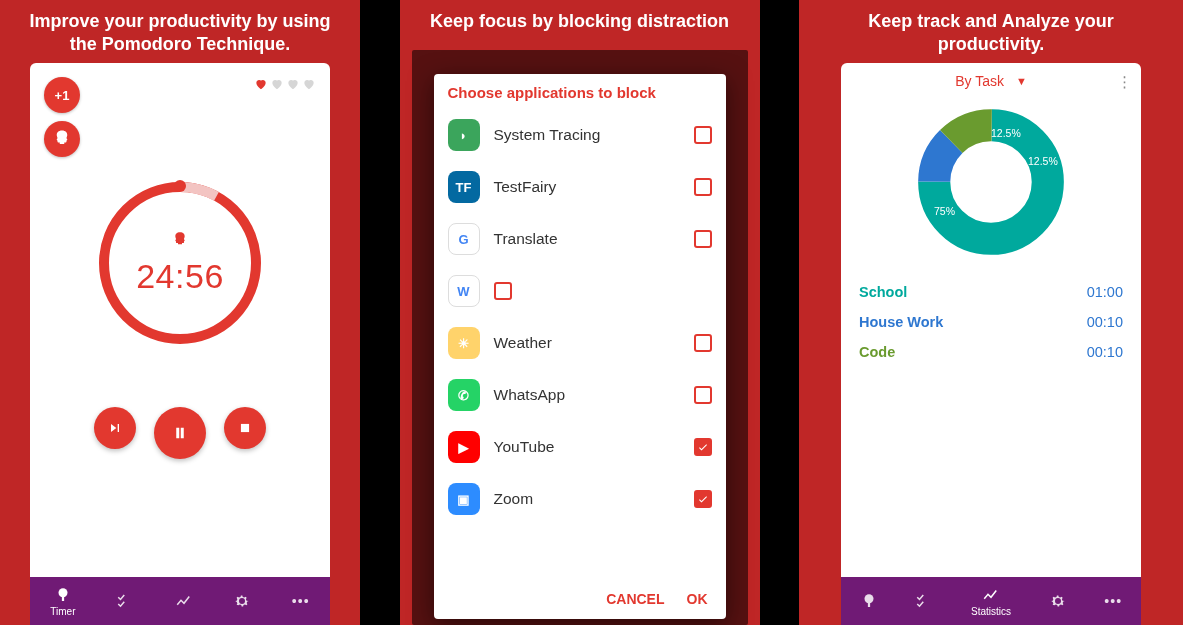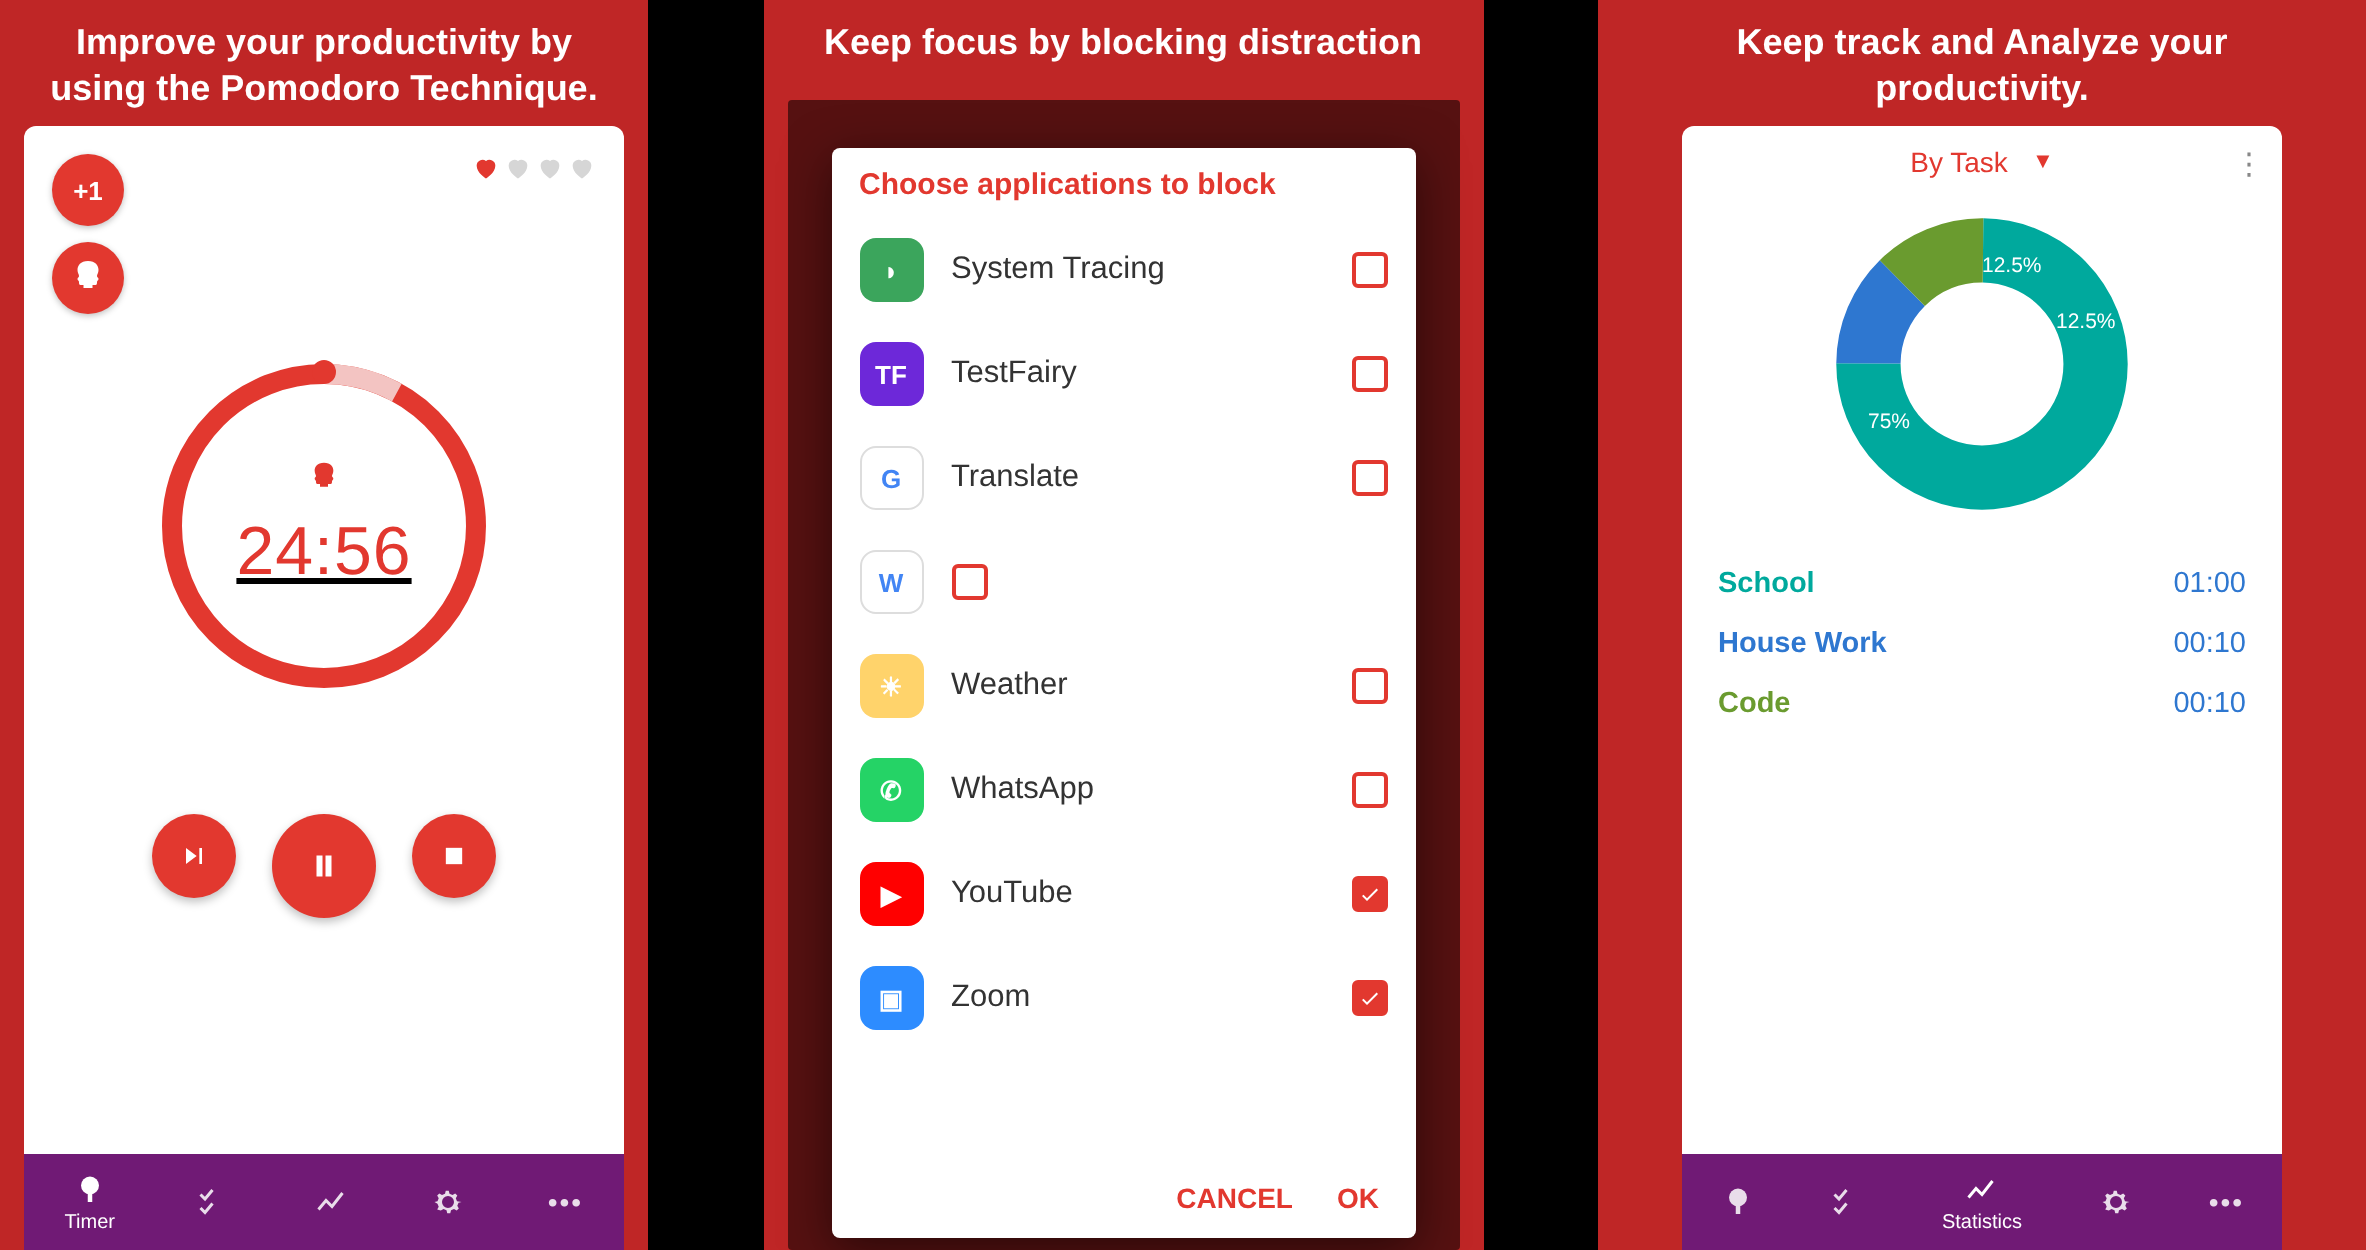--- a/index.html
+++ b/index.html
@@ -12,21 +12,21 @@
     justify-content: space-between;
   }
   .panel {
     background: #bf2626;
     height: 625px;
     position: relative;
     display: flex;
     flex-direction: column;
     align-items: center;
   }
-  .panel.p1 { width: 324px; }
+  .panel.p1 { width: 360px; }
   .panel.p2 { width: 360px; }
   .panel.p3 { width: 384px; }
 
   .headline {
     color: #fff;
     font-weight: 700;
     text-align: center;
     padding: 10px 16px 8px;
     font-size: 18px;
     line-height: 1.25;
@@ -63,21 +63,21 @@
   .heart { width:14px; height:14px; display:inline-block; }
   .heart svg { width:100%; height:100%; }
   .timer-wrap {
     position:absolute; top:115px; left:50%; transform:translateX(-50%);
     width: 170px; height:170px;
   }
   .timer-ring {
     width:170px; height:170px;
   }
   .timer-center {
-    position:absolute; inset:0; display:flex; flex-direction:column; align-items:center; justify-content:center;text-decoration:underline;
+    position:absolute; inset:0; display:flex; flex-direction:column; align-items:center; justify-content:center;
   }
   .timer-time { color:#e2382f; font-size:34px; font-weight:400; letter-spacing:0.5px;}
   .brain-small { color:#e2382f; margin-bottom:6px; }
   .controls {
     position:absolute; bottom:118px; left:0; right:0;
     display:flex; justify-content:center; gap:18px;
   }
   .ctrl {
     background:#e2382f; color:#fff; border-radius:50%;
     width:42px; height:42px; display:flex; align-items:center; justify-content:center;
@@ -268,21 +268,21 @@
   <div class="dim"></div>
   <div class="dialog">
     <div class="dialog-title">Choose applications to block</div>
     <div class="app-list" id="app-list">
         <div class="app-row">
           <div class="app-icon" style="background:#3ba55c;color:#fff;font-size:13px;">◗</div>
           <div class="app-name">System Tracing</div>
           <div class="checkbox "></div>
         </div>
         <div class="app-row">
-          <div class="app-icon" style="background:#6d28d9;color:#fff;font-size:13px;">TF</div>
+          <div class="app-icon" style="background:#0369a1;color:#fff;font-size:13px;">TF</div>
           <div class="app-name">TestFairy</div>
           <div class="checkbox "></div>
         </div>
         <div class="app-row">
           <div class="app-icon" style="background:#ffffff;border:1px solid #ddd;color:#4285f4;font-size:13px;">G</div>
           <div class="app-name">Translate</div>
           <div class="checkbox "></div>
         </div>
         <div class="app-row">
           <div class="app-icon" style="background:#ffffff;border:1px solid #ddd;color:#4285f4;font-size:13px;">W</div>

